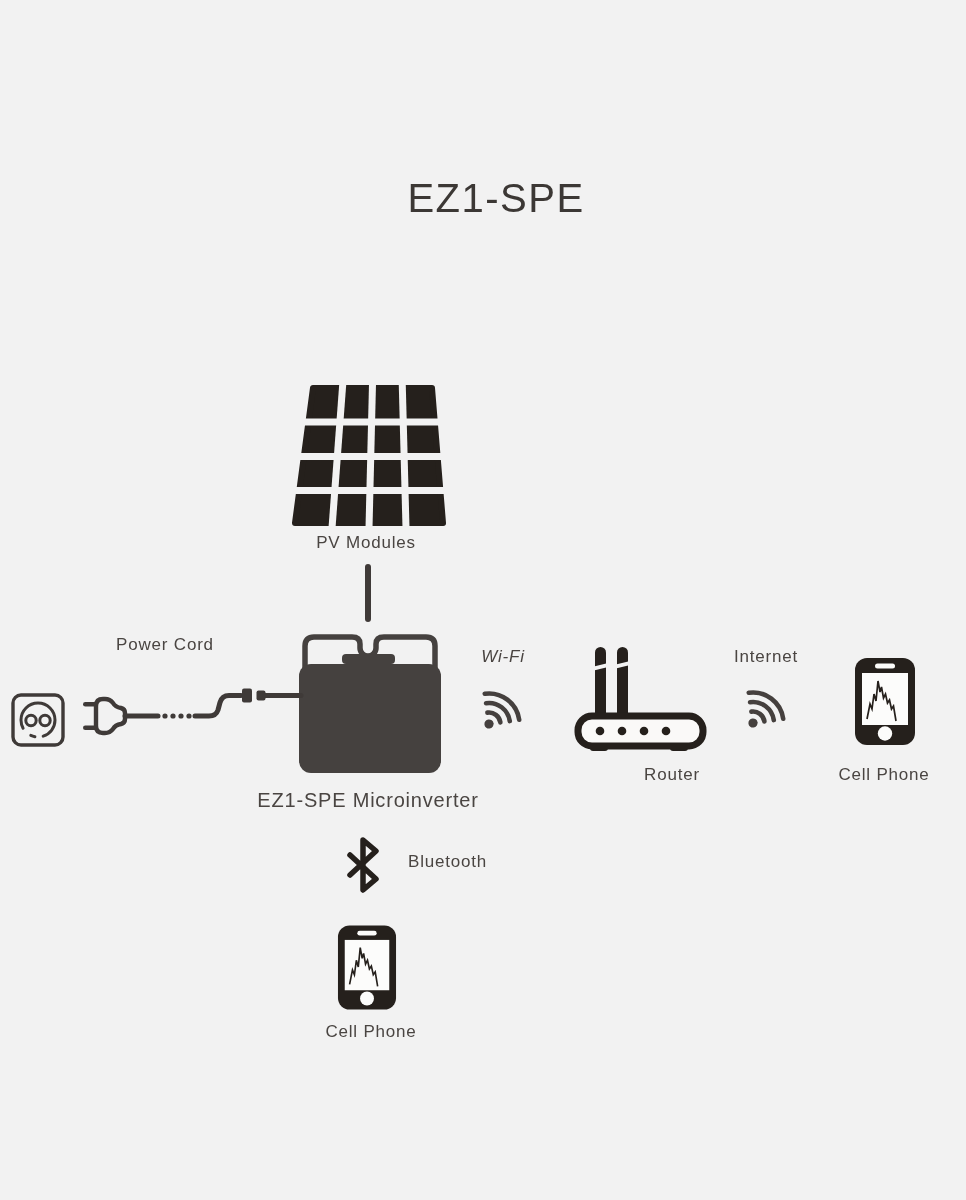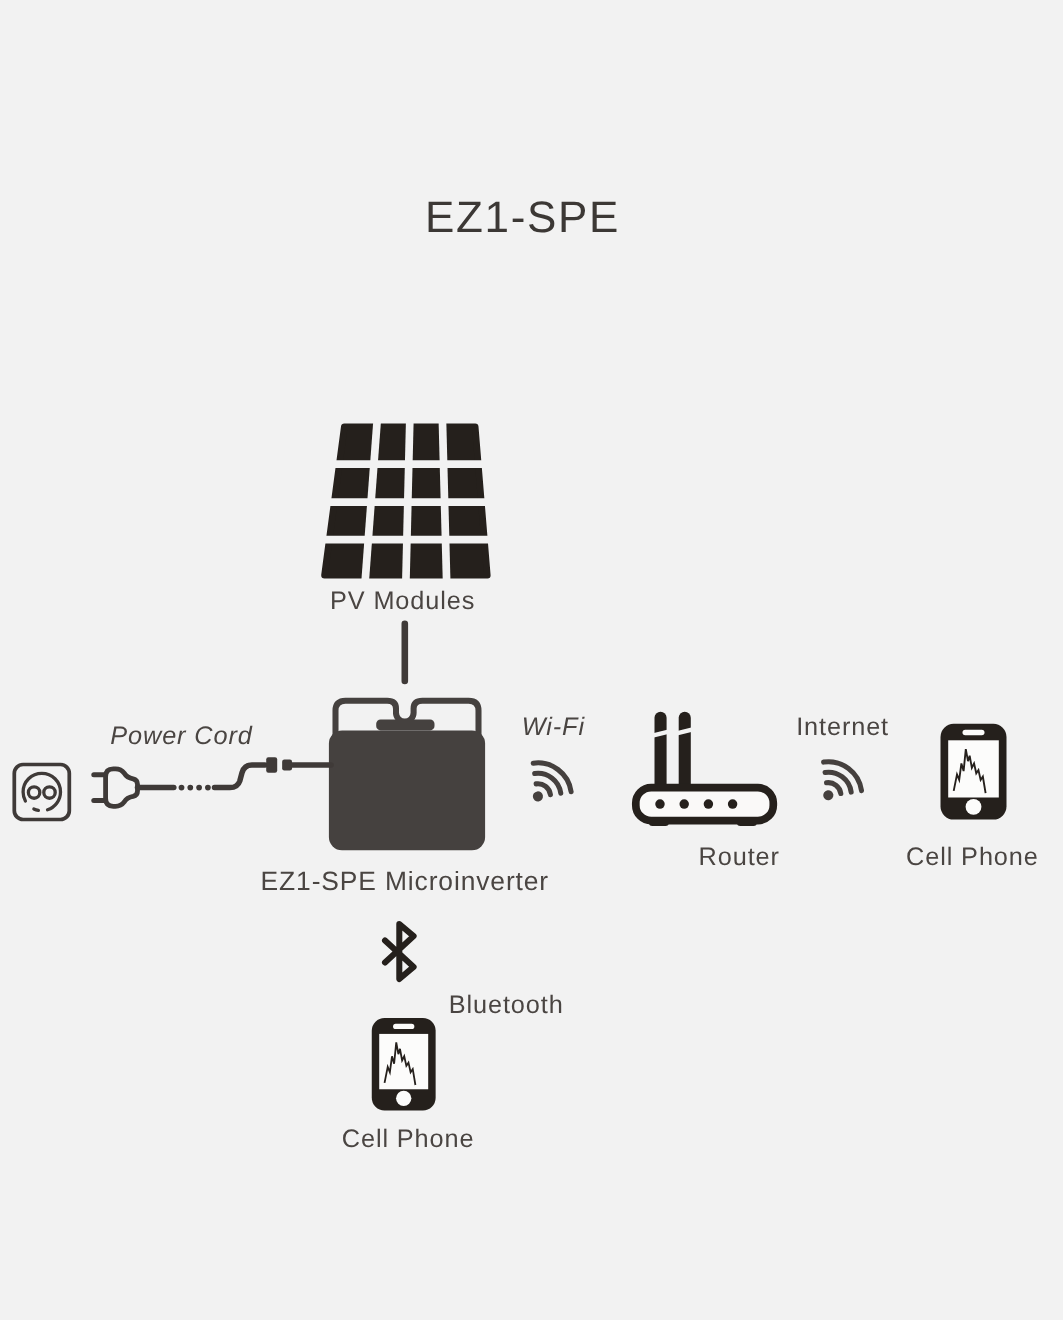--- a/index.html
+++ b/index.html
@@ -5,48 +5,48 @@
   html,body { margin:0; padding:0; background:#f2f2f2; }
   .canvas {
     position:relative; width:966px; height:1200px;
     background:#f2f2f2; overflow:hidden;
     font-family:"Liberation Sans", sans-serif;
   }
   .abs { position:absolute; }
   .label {
     position:absolute;
     transform:translateX(-50%);
-    font-size:23px;
+    font-size:17px;
     color:#4a4542;
     letter-spacing:0.8px;
     white-space:nowrap;
     line-height:1.2;
   }
   .label.left-align { transform:none; }
   .title {
     position:absolute;
     transform:translateX(-50%);
     font-size:40px;
     color:#3c3835;
     letter-spacing:1.5px;
     white-space:nowrap;
   }
-  .mi-label { font-size:24px;text-align:center; }
+  .mi-label { font-size:20px;text-align:center; }
   .dc-line {
     position:absolute; left:365px; top:564px;
     width:5.5px; height:58px;
     background:#3f3a38; border-radius:3px;
   }
 </style>
 </head>
 <body>
 
 <div class="canvas">
 
-  <div class="title" style="left:475px; top:176px;">EZ1-SPE</div>
+  <div class="title" style="left:496px; top:176px;">EZ1-SPE</div>
 
   <svg class="abs" style="left:288px; top:383px;" width="160" height="146" viewBox="0 0 160 146">
     <path d="M 25,5 L 144,5 L 155,140 L 7,140 Z" fill="#25201c" stroke="#25201c" stroke-width="6" stroke-linejoin="round"></path>
     <g stroke="#f2f2f2" stroke-width="7">
       <line x1="0" y1="39" x2="160" y2="39"></line>
       <line x1="0" y1="73.5" x2="160" y2="73.5"></line>
       <line x1="0" y1="107.5" x2="160" y2="107.5"></line>
       <line x1="54.75" y1="1" x2="44" y2="145"></line>
       <line x1="84.5" y1="1" x2="81" y2="145"></line>
       <line x1="114.25" y1="1" x2="118" y2="145"></line>
@@ -56,21 +56,21 @@
 
   <div class="dc-line"></div>
 
   <svg class="abs" style="left:285px; top:625px;" width="170" height="160" viewBox="0 0 170 160">
     <path d="M 20,46 L 20,21 Q 20,12 29,12 L 67,12 Q 75,12 75,19 L 75,23 A 8 8 0 0 0 91,23 L 91,19 Q 91,12 99,12 L 141,12 Q 150,12 150,21 L 150,46" fill="none" stroke="#45413f" stroke-width="5.5" stroke-linecap="round" stroke-linejoin="round"></path>
     <rect x="57" y="29" width="53" height="10" rx="4" fill="#45413f"></rect>
     <rect x="14" y="39" width="142" height="109" rx="12" fill="#45413f"></rect>
   </svg>
   <div class="label mi-label" style="left:368px; top:788px;">EZ1-SPE Microinverter</div>
 
-  <div class="label" style="left:165px; top:655px;font-style:italic;">Power Cord</div>
+  <div class="label" style="left:165px; top:635px;">Power Cord</div>
   <svg class="abs" style="left:10px; top:680px;" width="300" height="72" viewBox="0 0 300 72">
 
     <g>
       <rect x="3" y="15" width="50" height="50" rx="8" fill="none" stroke="#3f3a38" stroke-width="3.4"></rect>
       <circle cx="28" cy="40" r="17" fill="none" stroke="#3f3a38" stroke-width="3" pathLength="100" stroke-dasharray="78 8 4 10" stroke-dashoffset="58" stroke-linecap="round"></circle>
       <circle cx="21" cy="40.5" r="5.2" fill="none" stroke="#3f3a38" stroke-width="3"></circle>
       <circle cx="35" cy="40.5" r="5.2" fill="none" stroke="#3f3a38" stroke-width="3"></circle>
     </g>
 
     <rect x="73" y="22" width="14" height="4.6" rx="2.3" fill="#3f3a38"></rect>
@@ -129,21 +129,21 @@
     <rect x="21" y="6.5" width="20" height="5" rx="2.5" fill="#fcfcfb"></rect>
     <rect x="8" y="16" width="46" height="52" fill="#fcfcfb"></rect>
     <circle cx="31" cy="76.5" r="7.2" fill="#fcfcfb"></circle>
     <polyline points="13,62 16,47 18,52 20,37 22,44 24,24 26,35 27.5,30 29.5,41 31.5,37 33.5,46 35.5,43 37.5,52 39.5,49 41,58 42,64" fill="none" stroke="#25201c" stroke-width="1.7"></polyline>
   </svg>
   <div class="label" style="left:884px; top:765px;">Cell Phone</div>
 
   <svg class="abs" style="left:340px; top:832px;" width="50" height="66" viewBox="0 0 50 66">
     <path d="M 10,23 L 36,47 L 23,58 L 23,8 L 36,19 L 10,43" fill="none" stroke="#25201c" stroke-width="5.5" stroke-linecap="round" stroke-linejoin="round"></path>
   </svg>
-  <div class="label left-align" style="left:408px; top:852px;margin-top:48px;">Bluetooth</div>
+  <div class="label left-align" style="left:408px; top:852px;">Bluetooth</div>
 
   <svg class="abs" style="left:337px; top:924px;" width="60" height="87" viewBox="0 0 62 89">
     <rect x="1" y="1" width="60" height="87" rx="12" fill="#25201c"></rect>
     <rect x="21" y="6.5" width="20" height="5" rx="2.5" fill="#fcfcfb"></rect>
     <rect x="8" y="16" width="46" height="52" fill="#fcfcfb"></rect>
     <circle cx="31" cy="76.5" r="7.2" fill="#fcfcfb"></circle>
     <polyline points="13,62 16,47 18,52 20,37 22,44 24,24 26,35 27.5,30 29.5,41 31.5,37 33.5,46 35.5,43 37.5,52 39.5,49 41,58 42,64" fill="none" stroke="#25201c" stroke-width="1.7"></polyline>
   </svg>
   <div class="label" style="left:371px; top:1022px;">Cell Phone</div>
 

